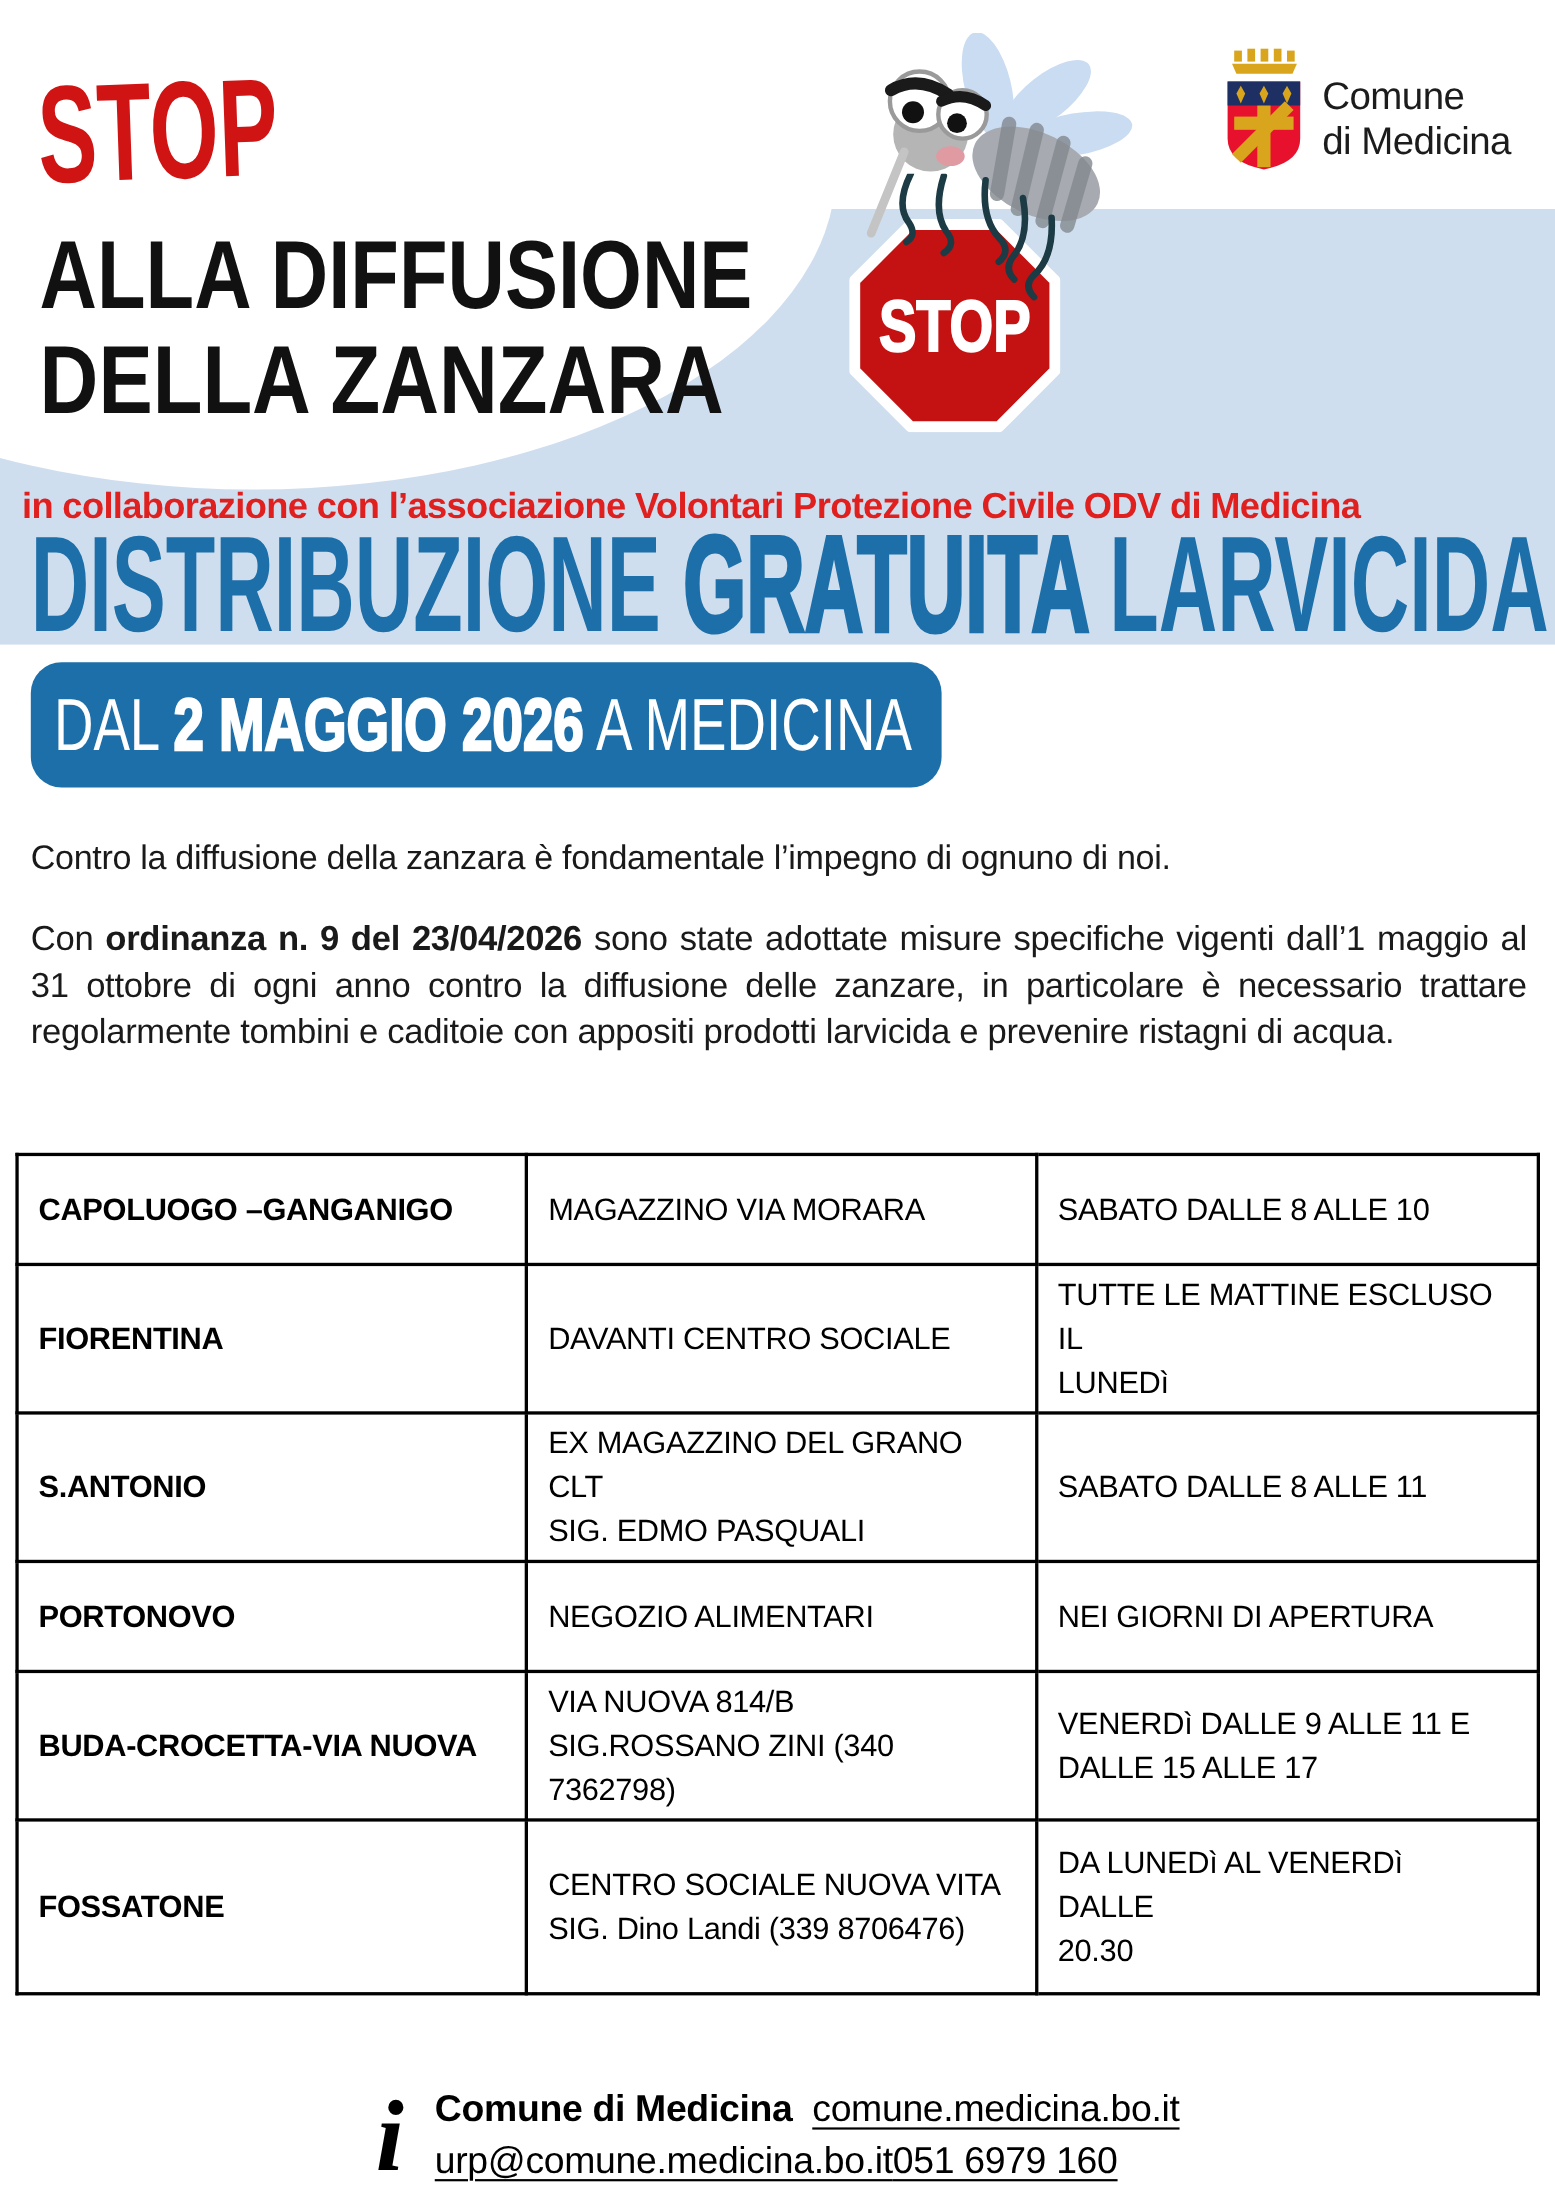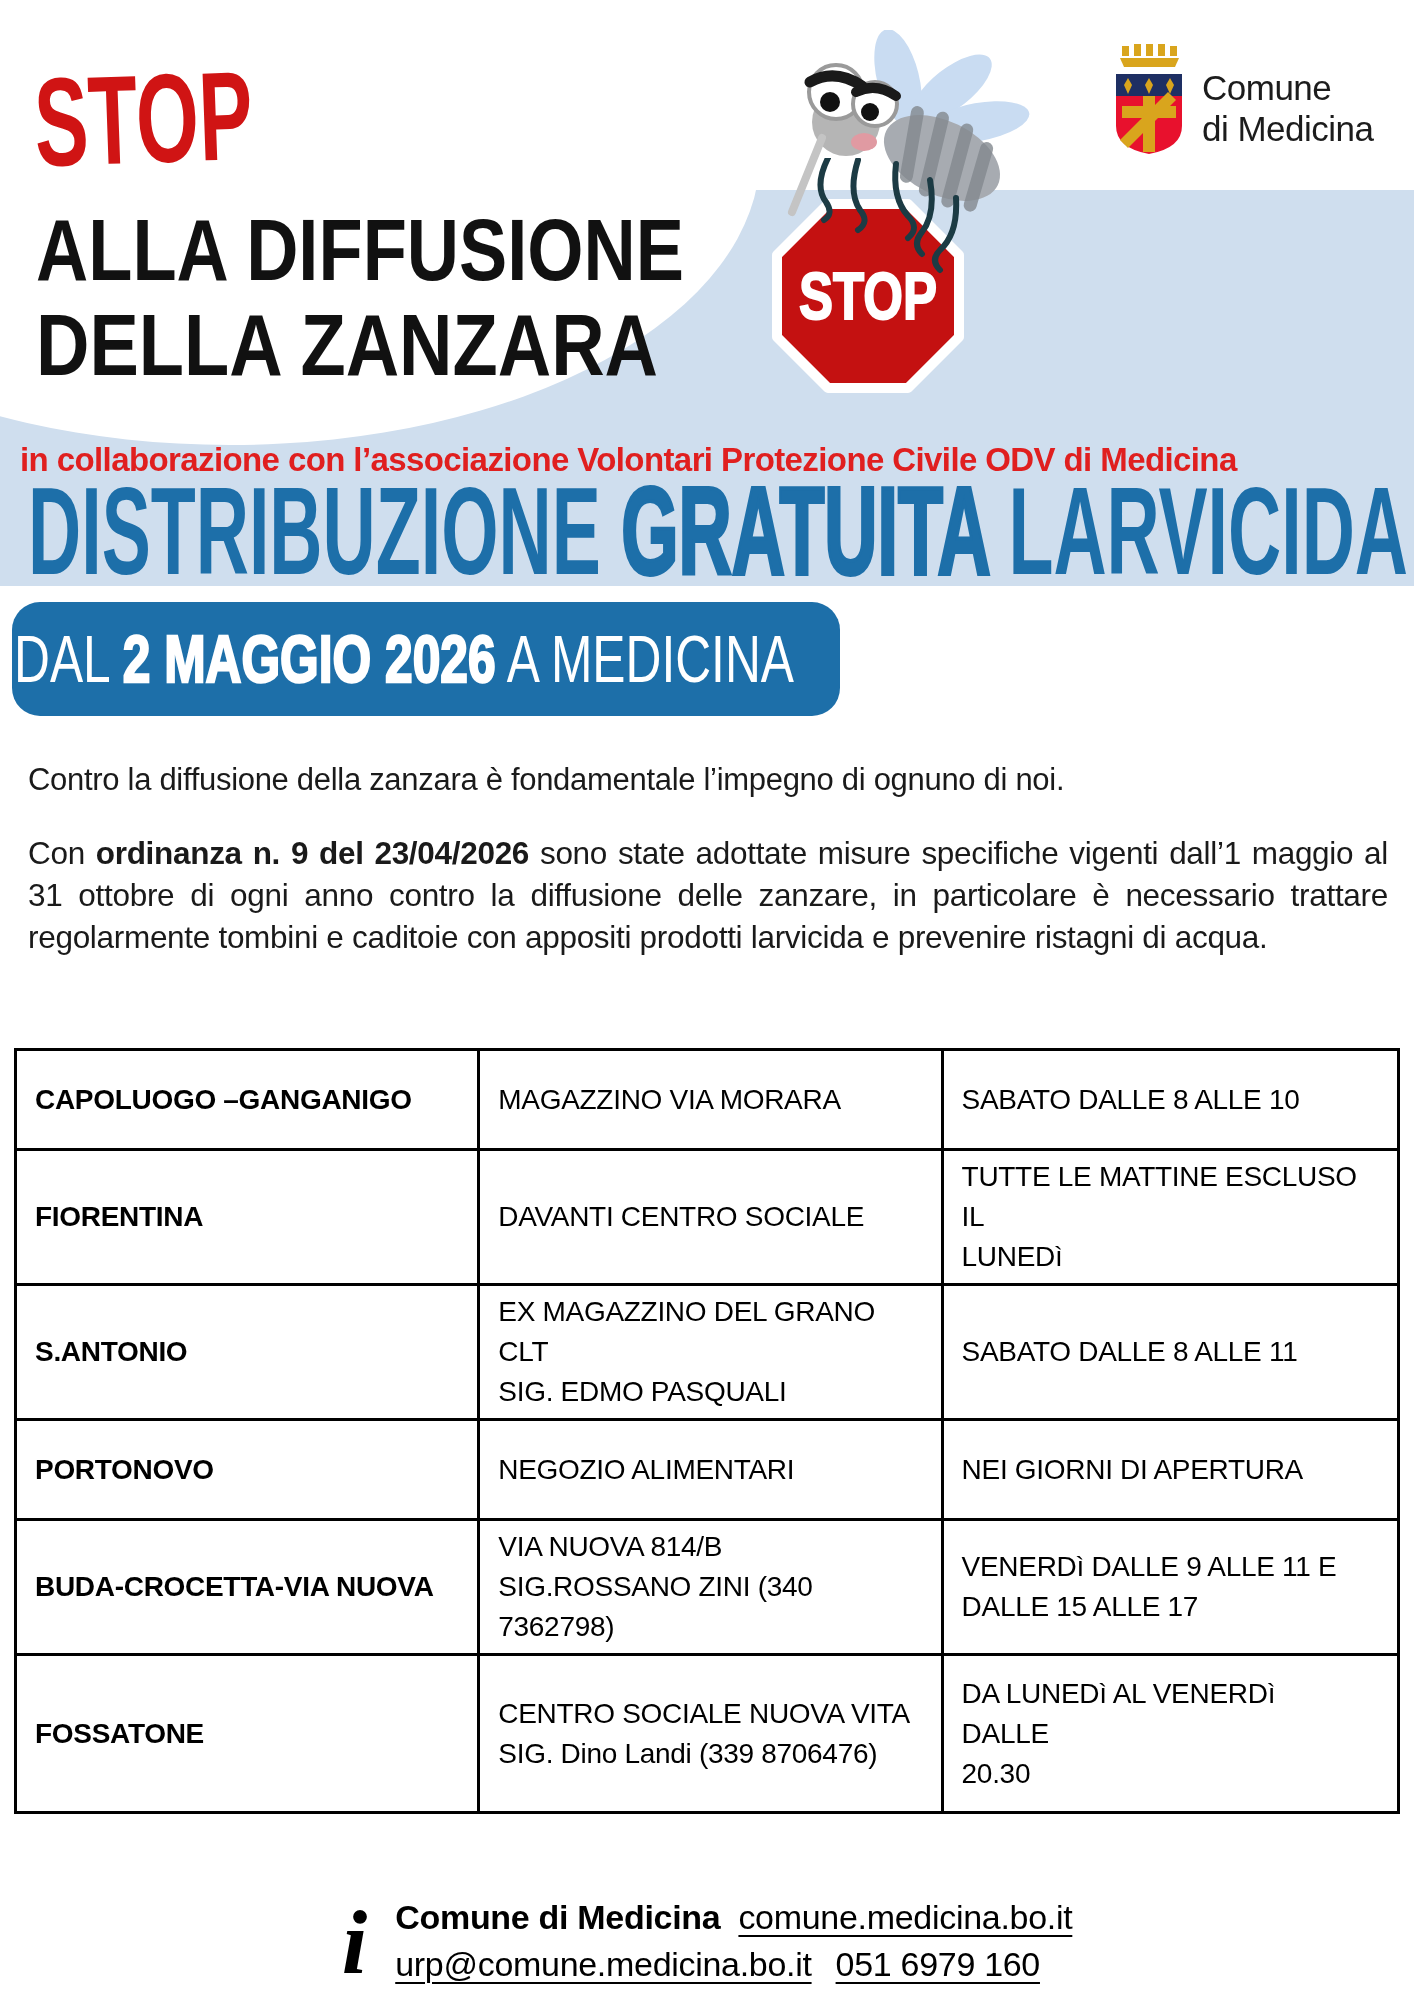--- a/index.html
+++ b/index.html
@@ -15,43 +15,43 @@
   .sign-svg{position:absolute;left:772px;top:199px;z-index:3;}
   .mosquito-svg{position:absolute;left:780px;top:30px;z-index:2;}
   .legs-svg{position:absolute;left:800px;top:158px;z-index:4;}
   
   .logo{position:absolute;left:1110px;top:44px;display:flex;align-items:center;gap:14px;z-index:5;}
   .logo-text{font-size:35px;line-height:41px;color:#1c1c1c;letter-spacing:-0.5px;padding-bottom:2px;}
   
   .collab{position:absolute;left:20px;top:441px;font-size:33px;font-weight:bold;color:#e01f1f;
           letter-spacing:-0.6px;white-space:nowrap;z-index:6;}
   .title-svg{position:absolute;left:26px;top:446px;z-index:6;}
-  .banner{position:absolute;left:12px;top:602px;width:828px;height:114px;background:#1d6fa9;
-          border-radius:28px;display:flex;align-items:center;z-index:6;}
+  .banner{position:absolute;left:28px;top:602px;width:828px;height:114px;background:#1d6fa9;
+          border-radius:28px;display:flex;align-items:center;justify-content:center;z-index:6;}
   
   .para1{position:absolute;left:28px;top:762px;width:1360px;font-size:31px;color:#1a1a1a;letter-spacing:-0.3px;}
   .para2{position:absolute;left:28px;top:832px;width:1360px;font-size:31.5px;color:#1a1a1a;
          text-align:justify;line-height:42px;letter-spacing:-0.3px;}
   .para2 b{font-weight:bold;margin-top:44px;}
   
   table.dist{position:absolute;left:14px;top:1048px;width:1386px;border-collapse:collapse;table-layout:fixed;z-index:2;}
   table.dist td{border:3px solid #000;vertical-align:middle;padding:6px 28px 6px 18px;
     font-size:28px;letter-spacing:-0.3px;white-space:pre-line;line-height:40px;color:#000;}
   td.zone{font-weight:bold;font-size:29px;letter-spacing:0;}
   tr.r0{height:100px;} tr.r1{height:108px;} tr.r2{height:124px;} tr.r3{height:112px;}
   tr.r4{height:100px;} tr.r5{height:130px;} tr.r6{height:158px;}
   
   .footer{position:absolute;left:0;top:1894px;width:1414px;display:flex;justify-content:center;
           align-items:flex-start;gap:28px;z-index:2;}
   .info-i{font-family:"Liberation Serif",serif;font-style:italic;font-weight:bold;
           font-size:92px;line-height:96px;color:#000;}
   .footer-lines{font-size:34px;line-height:47px;color:#000;letter-spacing:-0.3px;}
   .footer-lines .org{font-weight:bold;margin-right:18px;}
   .u{text-decoration:underline;text-decoration-thickness:2px;text-underline-offset:6px;}
-  .phone{margin-left:24px;}
+  .phone{margin-left:0;}
 </style>
 </head>
 <body>
 
 <div class="page">
 
   <div class="blue-band"></div>
   <div class="white-blob"></div>
 
   <svg class="hero-svg" style="left:34px;top:46px;" width="270" height="132">

